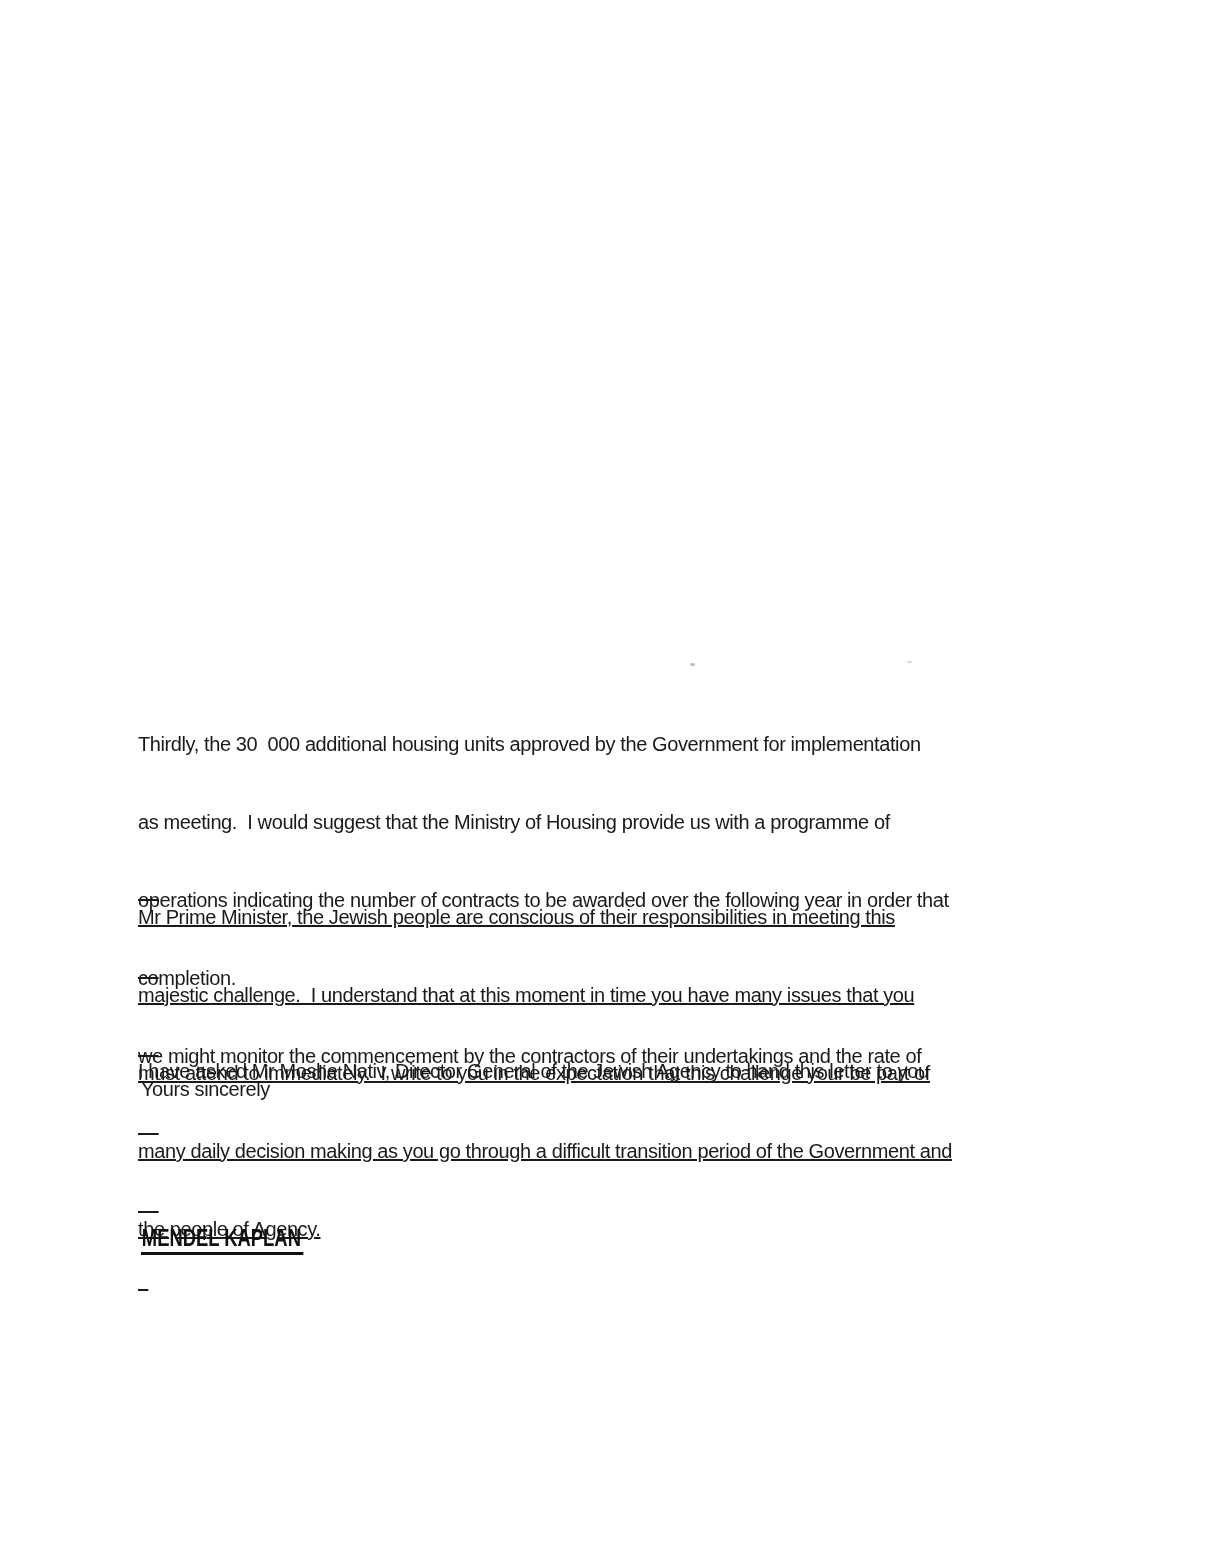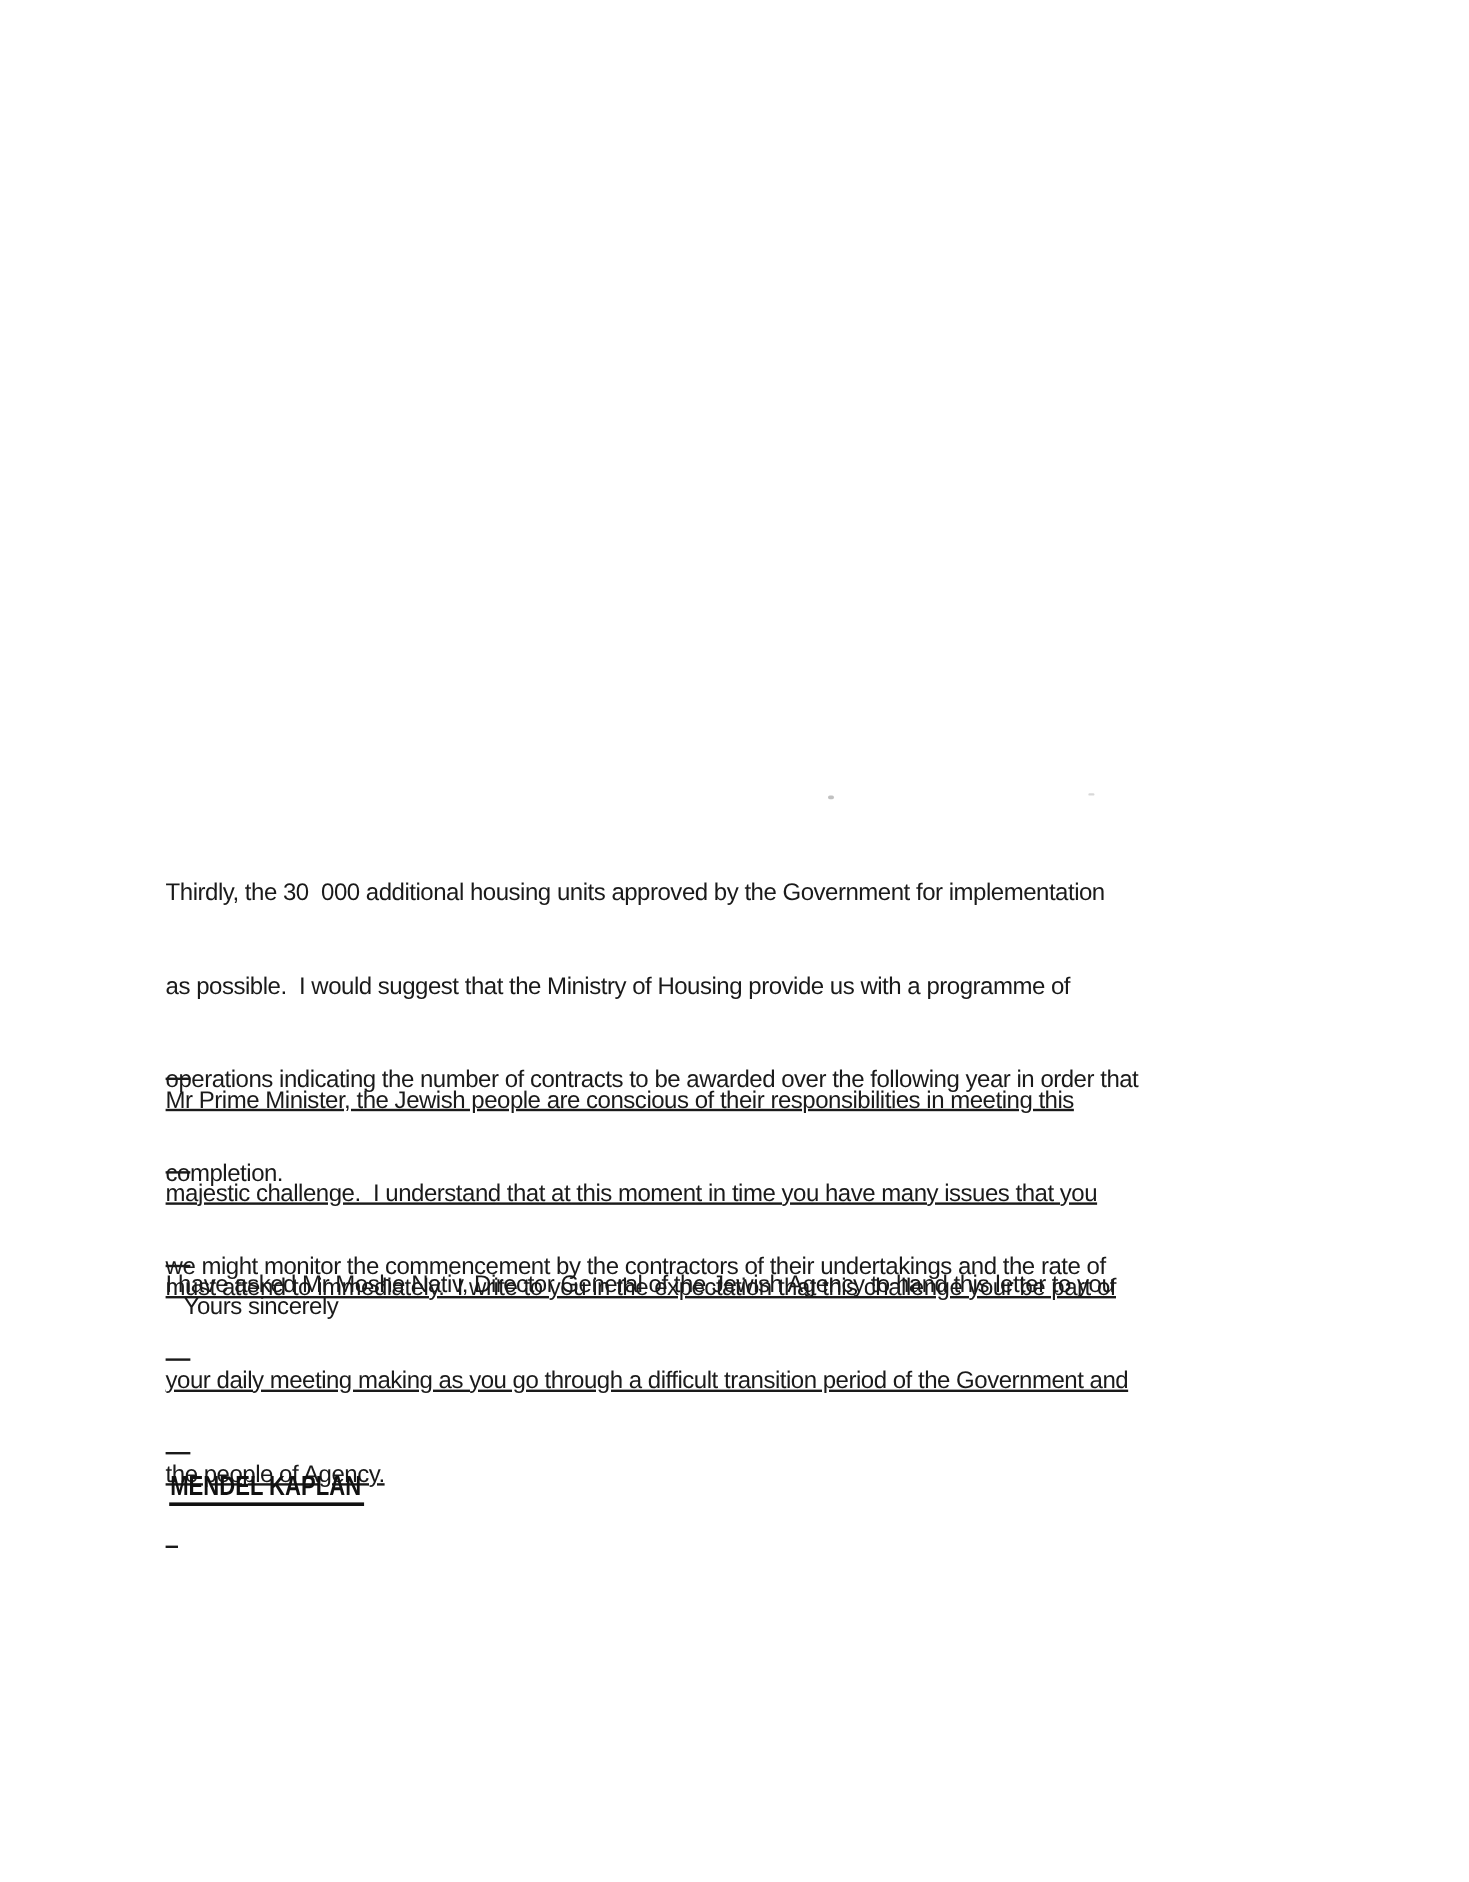--- a/index.html
+++ b/index.html
@@ -33,21 +33,20 @@
   .para-3 { top: 1006px; }
   .closing {
     position: absolute;
     left: 141px;
     top: 1076px;
     font-size: 20px;
     line-height: 26px;
     letter-spacing: -0.4px;
     white-space: pre;
     color: #1a1a1a;
-    margin-left: 12px;
   }
   .signature {
     position: absolute;
     left: 142px;
     top: 1225px;
     font-size: 23px;
     font-weight: bold;
     line-height: 26px;
     letter-spacing: 0px;
     white-space: pre;
@@ -83,31 +82,31 @@
 </head>
 <body>
 
 <div class="page">
 
   <div class="speck speck-1"></div>
   <div class="speck speck-2"></div>
 
   <div class="para para-1">
     <div class="line">Thirdly, the 30  000 additional housing units approved by the Government for implementation</div>
-    <div class="line">as possible.  I would suggest that the Ministry of Housing provide us with a programme of</div>
+    <div class="line">as meeting.  I would suggest that the Ministry of Housing provide us with a programme of</div>
     <div class="line">operations indicating the number of contracts to be awarded over the following year in order that</div>
     <div class="line">completion.</div>
     <div class="line">we might monitor the commencement by the contractors of their undertakings and the rate of</div>
   </div>
 
   <div class="para para-2">
     <div class="line">Mr Prime Minister, the Jewish people are conscious of their responsibilities in meeting this</div>
     <div class="line">majestic challenge.  I understand that at this moment in time you have many issues that you</div>
     <div class="line">must attend to immediately.  I write to you in the expectation that this challenge your be part of</div>
-    <div class="line">your daily meeting making as you go through a difficult transition period of the Government and</div>
+    <div class="line">many daily decision making as you go through a difficult transition period of the Government and</div>
     <div class="line">the people of Agency.</div>
   </div>
 
   <div class="para para-3">
     <div class="line">I have asked Mr Moshe Nativ, Director General of the Jewish Agency to hand this letter to you</div>
   </div>
 
   <div class="closing">Yours sincerely</div>
 
   <div class="signature">MENDEL KAPLAN</div>

